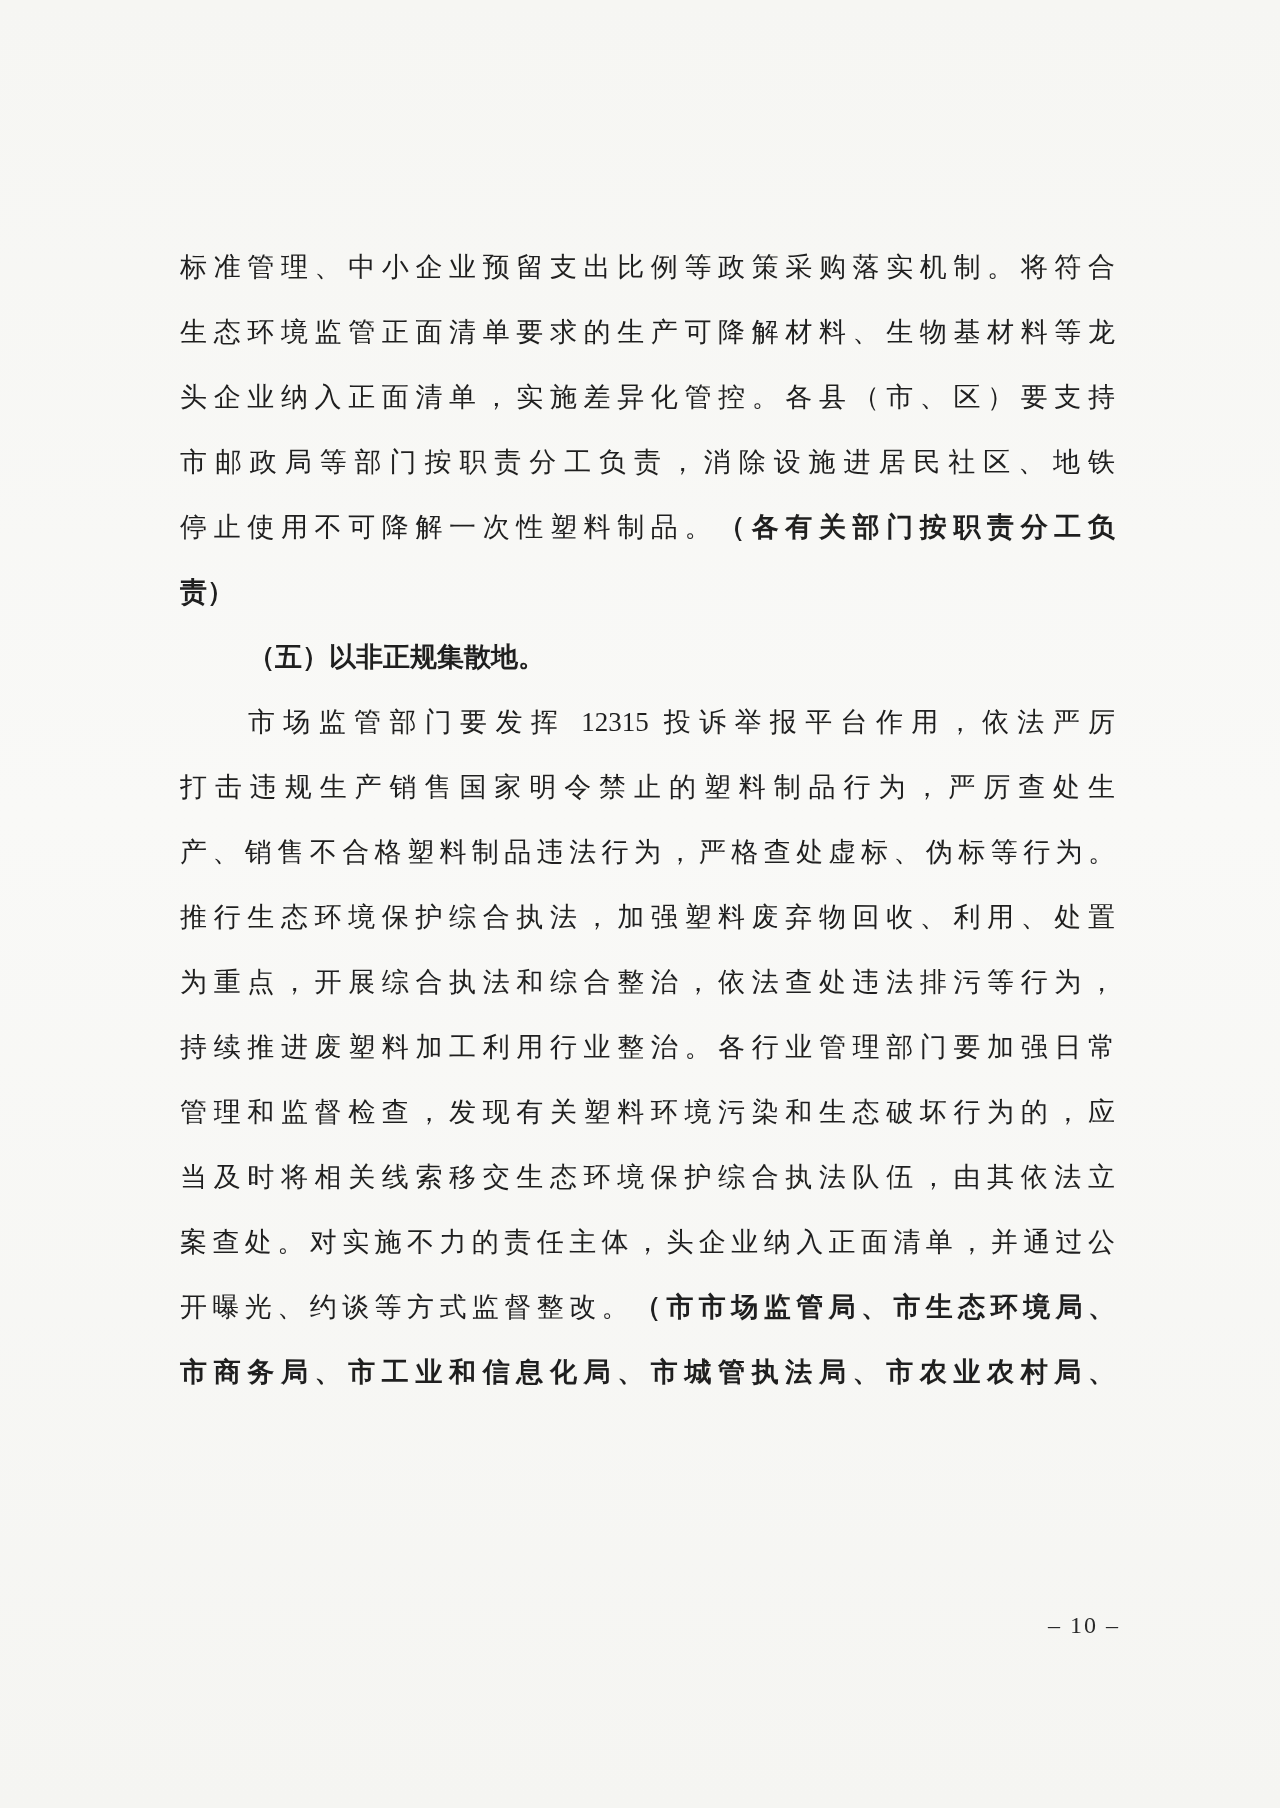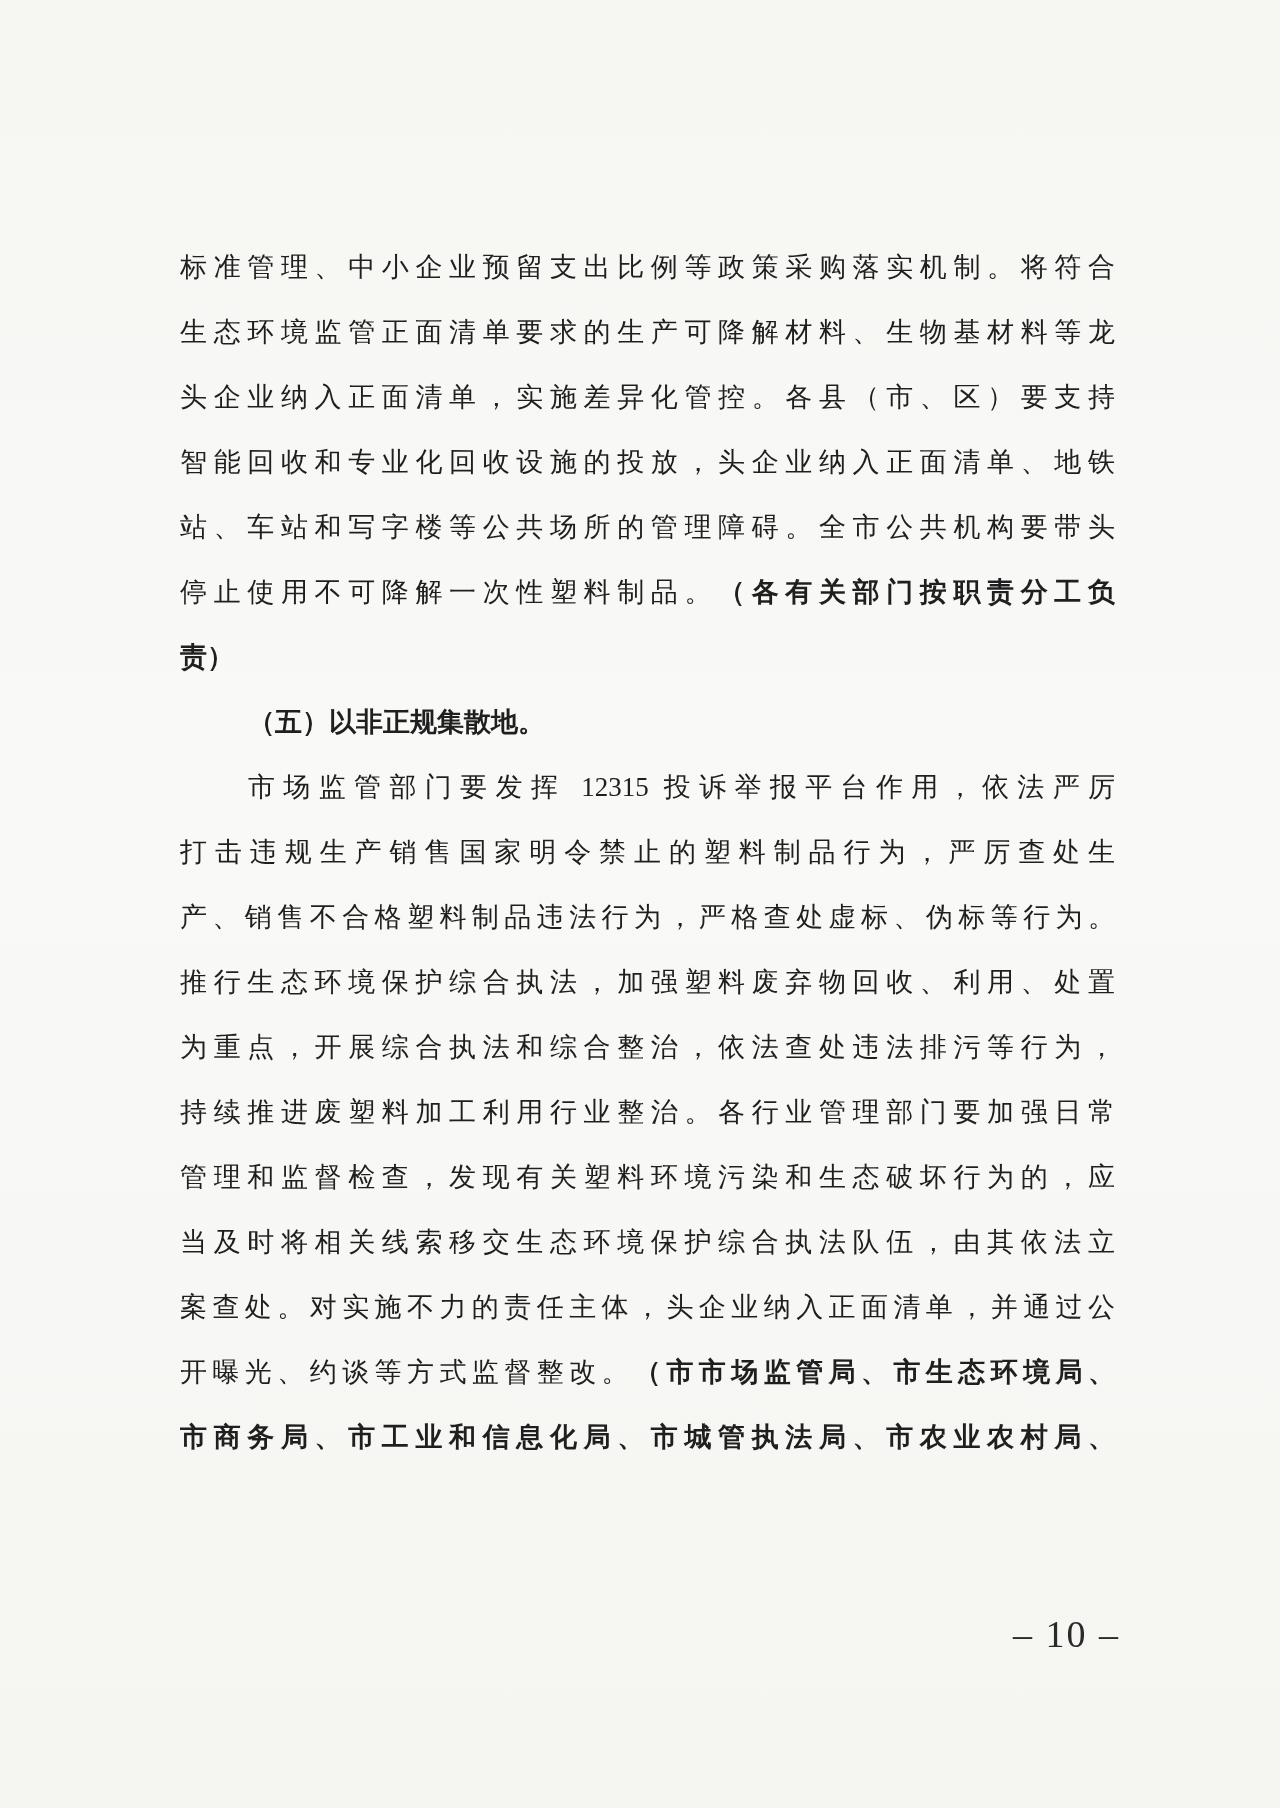--- a/index.html
+++ b/index.html
@@ -44,42 +44,41 @@
   }
   .b {
     font-weight: 700;
   }
   .page-number {
     position: absolute;
     top: 1612px;
     left: 980px;
     width: 140px;
     text-align: right;
-    font-size: 38px;
+    font-size: 24px;
     letter-spacing: 2px;
     color: #2a2a2a;
     font-family: "Liberation Serif", serif;
   }
 </style>
 </head>
 <body>
 
 <div class="page">
 
   <div class="textblock">
 
     <div class="line j"><span class="t">标准管理、中小企业预留支出比例等政策采购落实机制。将符合</span><span class="b"></span></div>
 
     <div class="line j"><span class="t">生态环境监管正面清单要求的生产可降解材料、生物基材料等龙</span><span class="b"></span></div>
 
     <div class="line j"><span class="t">头企业纳入正面清单，实施差异化管控。各县（市、区）要支持</span><span class="b"></span></div>
 
-    <div class="line j"><span class="t">智能回收和专业化回收设施的投放，头企业纳入正面清单、地铁</span><span class="b"></span></div>
+    <div class="line j"><span class="t">市邮政局等部门按职责分工负责，消除设施进居民社区、地铁</span><span class="b"></span></div>
 
-    <div class="line j"><span class="t">站、车站和写字楼等公共场所的管理障碍。全市公共机构要带头</span><span class="b"></span></div>
 
     <div class="line j"><span class="t">停止使用不可降解一次性塑料制品。</span><span class="b">（各有关部门按职责分工负</span></div>
 
     <div class="line"><span class="t"></span><span class="b">责）</span></div>
 
     <div class="line indent"><span class="t"></span><span class="b">（五）以非正规集散地。</span></div>
 
     <div class="line j indent"><span class="t">市场监管部门要发挥 12315 投诉举报平台作用，依法严厉</span><span class="b"></span></div>
 
     <div class="line j"><span class="t">打击违规生产销售国家明令禁止的塑料制品行为，严厉查处生</span><span class="b"></span></div>

